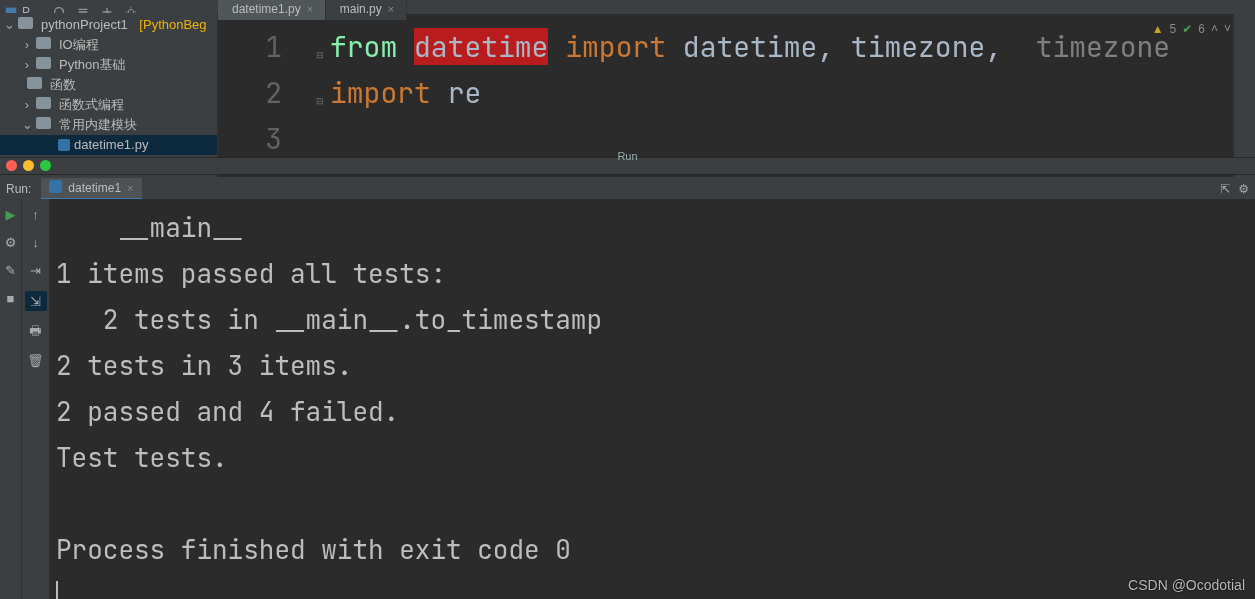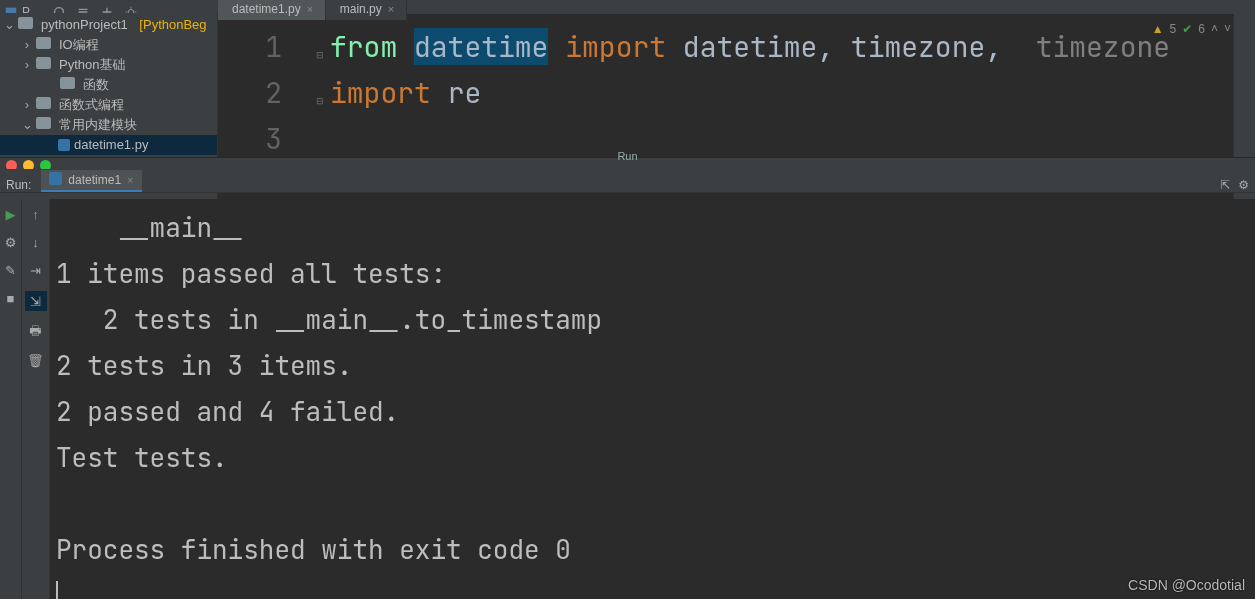--- a/index.html
+++ b/index.html
@@ -23,40 +23,40 @@
 .editor-tab .fname{font-size:12px}
 .editor-tab .close{width:10px;color:#888;font-size:11px}
 .editor-tab.dim{background:#3c3f41}
 
 
 .project-pane{position:absolute;left:0;top:13px;width:218px;bottom:0;
   background:#3c3f41;border-right:1px solid #323232;overflow:hidden}
 .tree{padding-top:2px;line-height:20px;font-size:13px;color:#bbb}
 .tree .row{display:flex;align-items:center;gap:4px;white-space:nowrap}
 .tree .indent0{padding-left:4px}.tree .indent1{padding-left:22px}
-.tree .indent2{padding-left:60px}.tree .indent3{padding-left:58px}
+.tree .indent2{padding-left:27px}.tree .indent3{padding-left:58px}
 .tree .arrow{width:10px;color:#9aa;display:inline-block;text-align:center}
 .tree .dir::before{content:"";display:inline-block;width:15px;height:12px;
   background:#87939a;border-radius:2px;margin-right:4px}
 .tree .pyfile{display:inline-flex;align-items:center;gap:4px}
 .tree .pyfile::before{content:"";display:inline-block;width:12px;height:12px;
   background:#3572A5;border-radius:2px}
 .tree .row.sel{background:#0d293e}
 
 
 .editor-area{position:absolute;left:218px;right:22px;top:14px;height:142px;
   background:#2b2b2b;display:flex}
 .gutter{width:98px;text-align:right;color:#606366;padding:10px 34px 0 0;
   font:28px/46px "JetBrains Mono",Consolas,monospace;border-right:0}
 .gutter .ln{height:46px}
 .fold-col{width:14px;padding-top:18px}
 .fold-col .f{color:#6e6e6e;font-size:9px;height:46px;display:flex;align-items:center}
 .code{flex:1;padding-top:10px;font:28px/46px "JetBrains Mono",Consolas,monospace;
   color:#a9b7c6;white-space:pre}
-.kw{color:#86efac}.hl{background:#0c4a6e}
+.kw{color:#86efac}.hl{background:#b91c1c}
 .imp{color:#cc7832}
 .code .lastw{color:#7f7f7f}
 
 
 .inspect{position:absolute;right:24px;top:22px;display:flex;align-items:center;
   gap:6px;font-size:12px;z-index:3}
 .tri{color:#c9a227}.chk{color:#499c54}.num{color:#888}
 
 
 .right-gutter{position:absolute;right:0;top:14px;width:22px;height:560px;
@@ -66,22 +66,22 @@
 
 .run-titlebar{position:absolute;left:0;right:0;top:157px;height:18px;
   background:#3c3f41;border-top:1px solid #272727;border-bottom:1px solid #272727}
 .traffic{position:absolute;left:0;top:156px;height:18px;display:flex;align-items:center;
   gap:6px;padding-left:6px}
 .dot{width:11px;height:11px;border-radius:50%}
 .red{background:#ff5f57}.yel{background:#febc2e}.grn{background:#28c840}
 .run-title{position:absolute;left:0;right:0;top:147px;height:18px;
   display:flex;justify-content:center;align-items:center;color:#9aa;font-size:11px}
 
-.run-header{position:absolute;left:0;right:0;top:169px;height:24px;
-  background:#3c3f41;display:flex;align-items:flex-end;padding:0 6px;
+.run-header{position:absolute;left:0;right:0;top:177px;height:24px;
+  background:#3c3f41;display:flex;align-items:center;padding:0 6px;
   border-bottom:1px solid #323232}
 .run-header .label{color:#bbb;font-size:12px;margin-right:10px}
 .run-tab{display:flex;align-items:center;gap:6px;background:#4e5254;
   border-bottom:2px solid #3b7cb4;padding:2px 8px;height:22px;font-size:12px}
 .run-tab .pybadge::before{content:"";display:inline-block;width:13px;height:13px;
   background:#3572A5;border-radius:2px}
 .run-tab .close{color:#888;font-size:11px}
 .run-header .right-icons{margin-left:auto;display:flex;gap:8px;color:#aaa}
 
 .run-body{position:absolute;left:0;right:0;top:199px;bottom:0;background:#2b2b2b;

